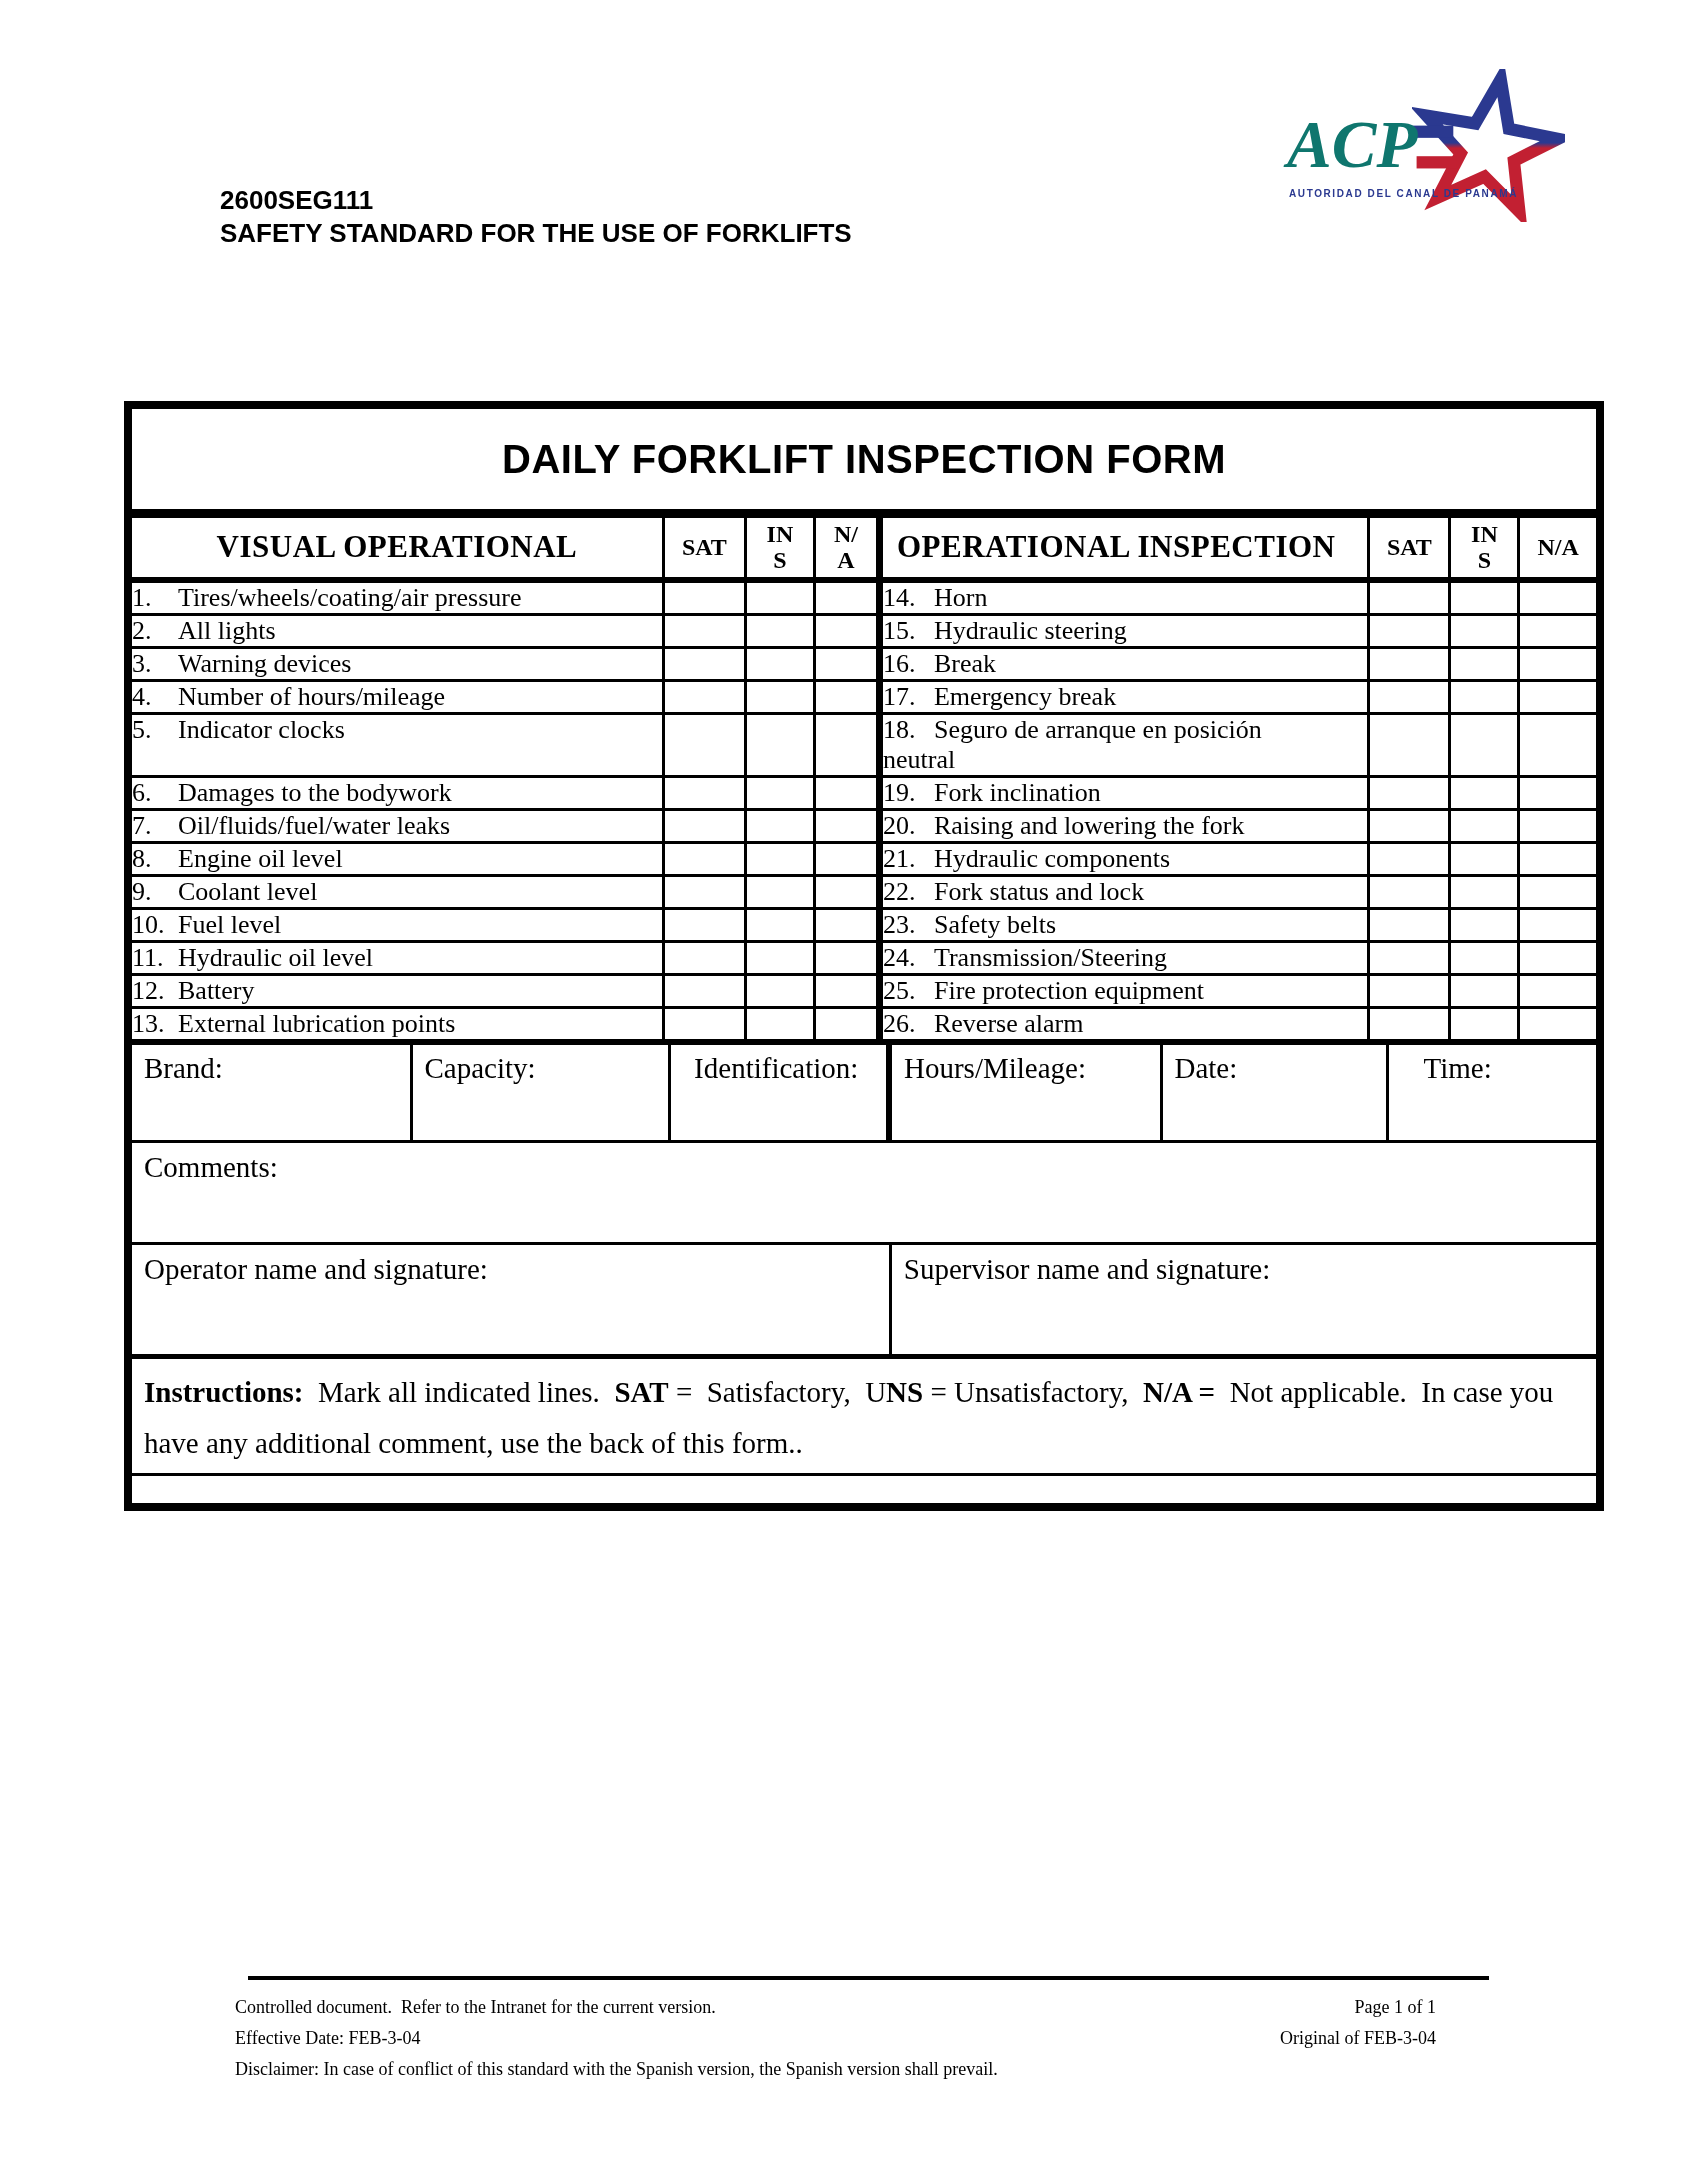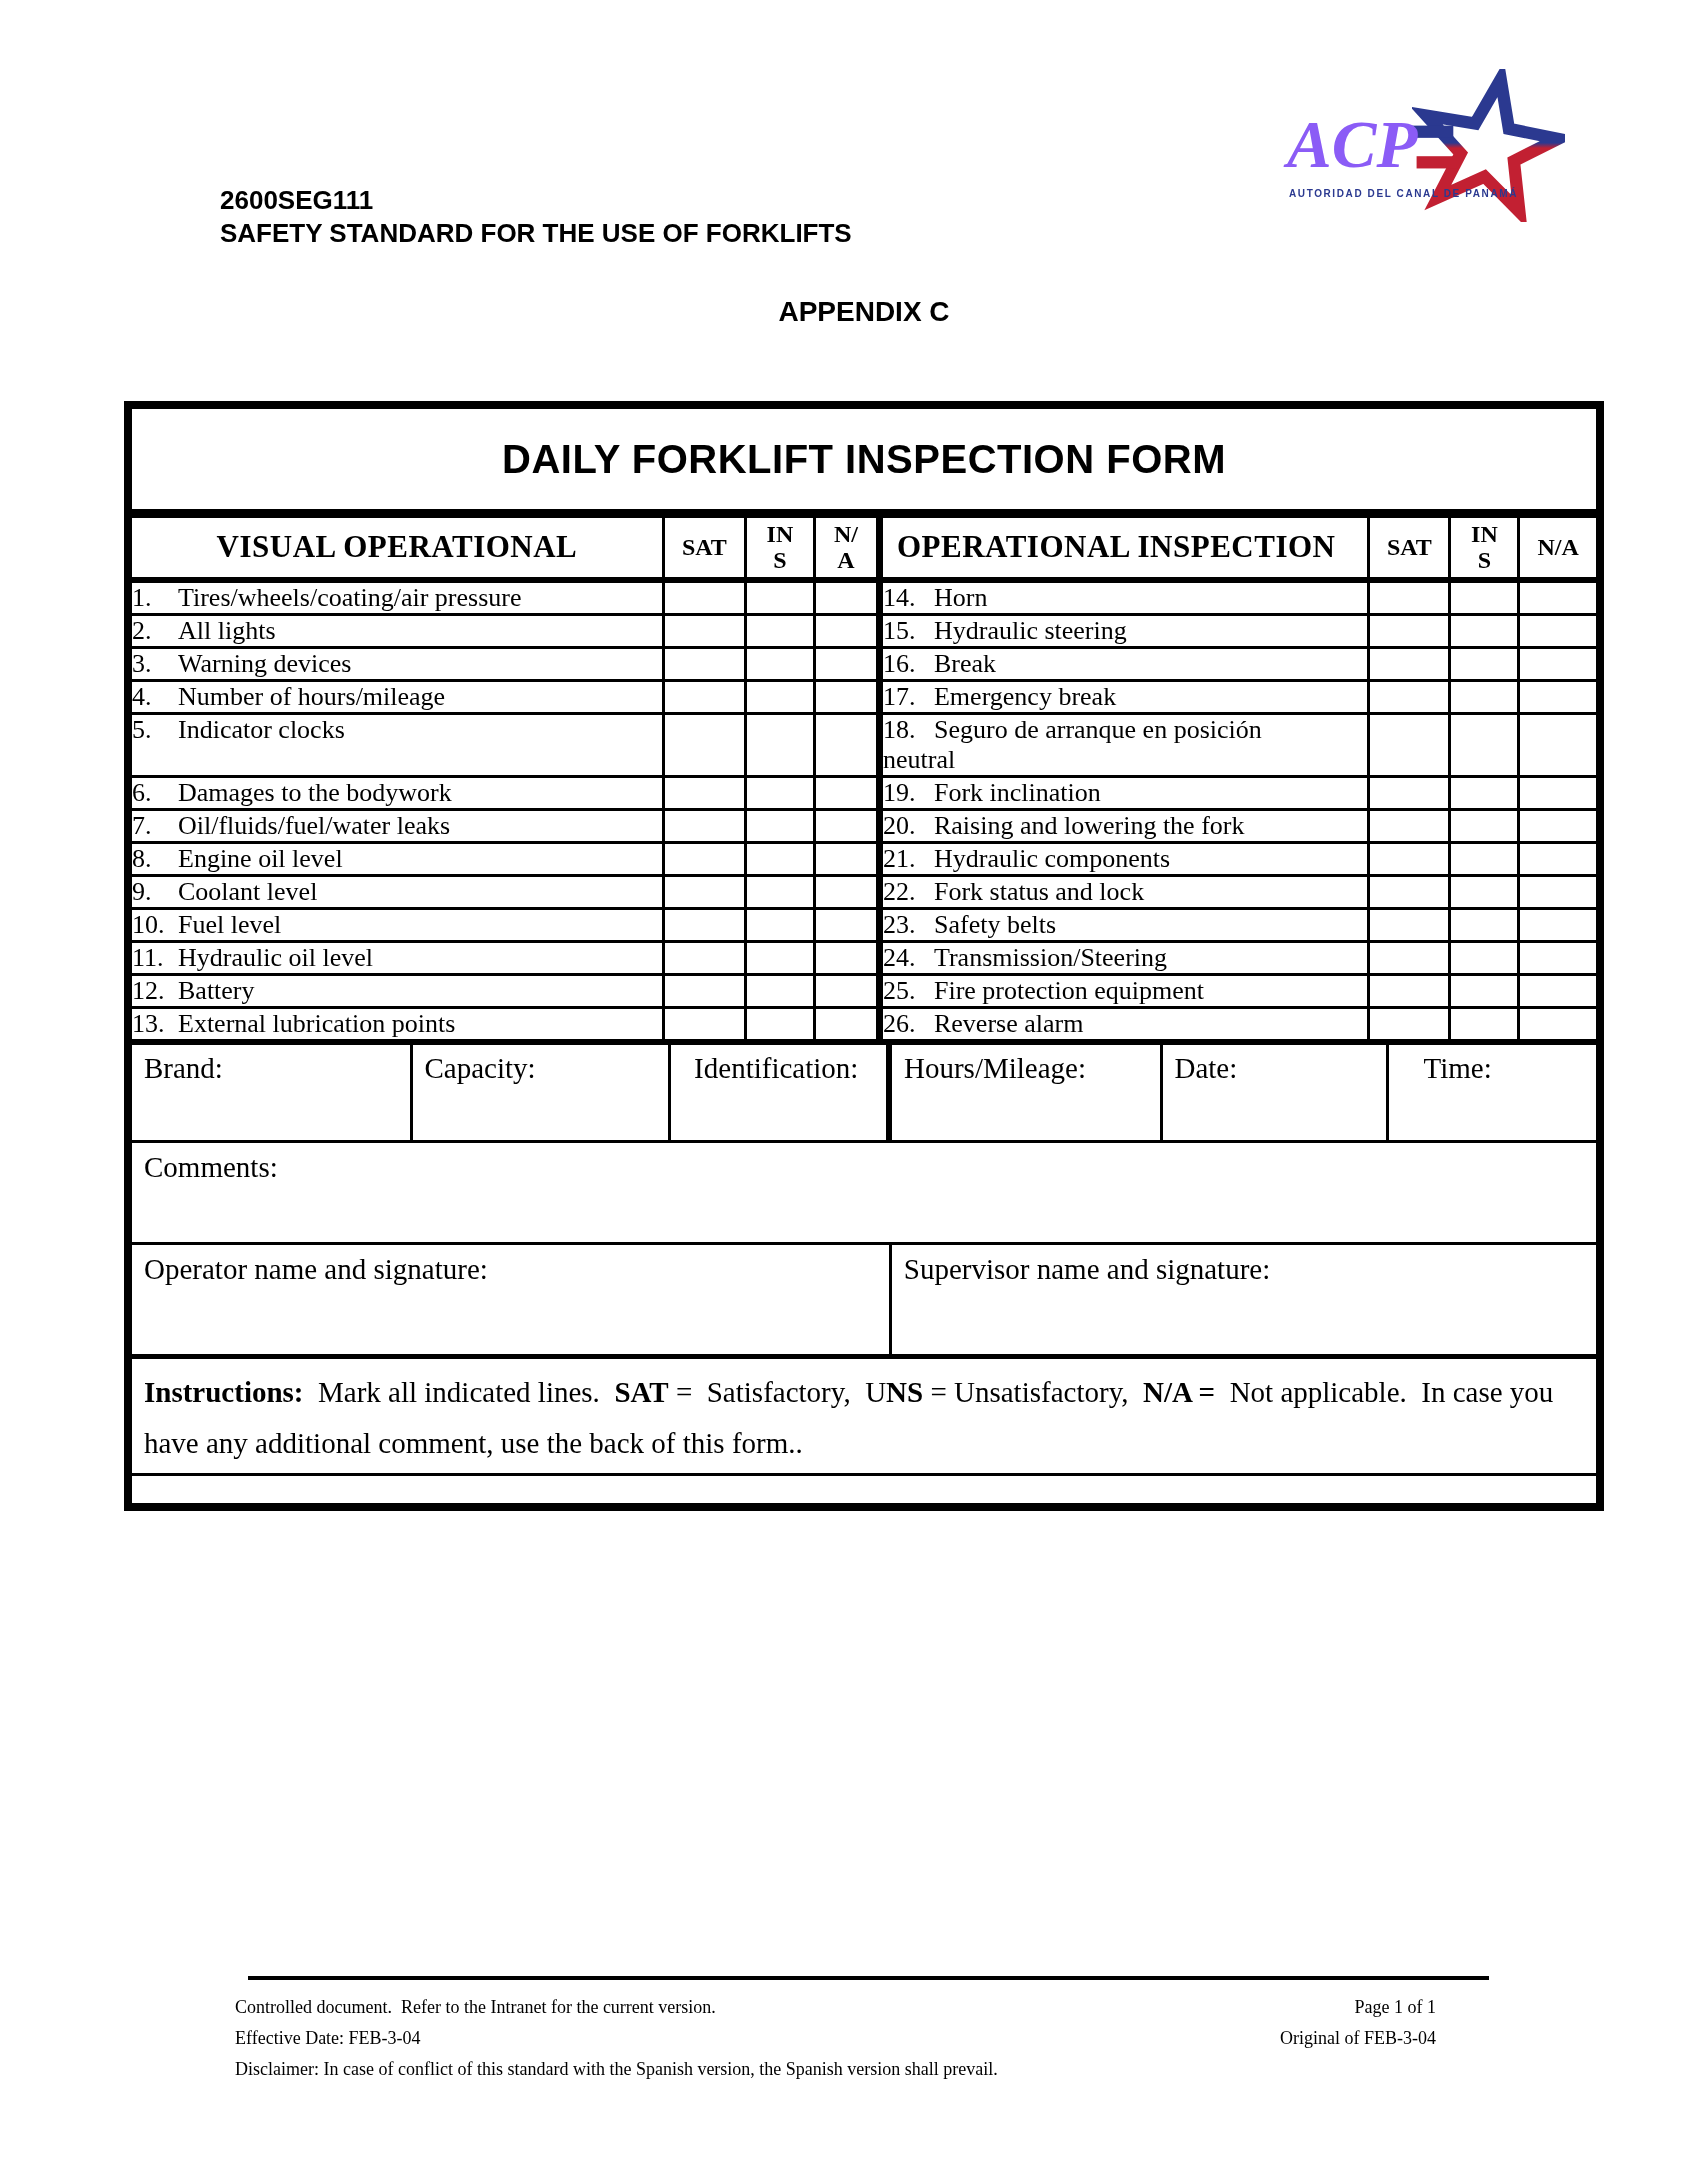--- a/index.html
+++ b/index.html
@@ -17,21 +17,21 @@
   .appendix {
     position:absolute; left:124px; top:296px; width:1480px; text-align:center;
     font-family:"Liberation Sans","DejaVu Sans",sans-serif;
     font-weight:bold; font-size:28px;
   }
   
   .logo { position:absolute; left:1287px; top:79px; width:287px; height:134px; }
   .logo-acronym {
     position:absolute; left:0; top:36px;
     font-family:"Liberation Serif","DejaVu Serif",serif;
-    font-style:italic; font-weight:bold; font-size:67px; line-height:59px; color:#8b5cf6;
+    font-style:italic; font-weight:bold; font-size:67px; line-height:59px; color:#0f766e;
   }
   .logo-sub {
     position:absolute; left:2px; top:109px; width:243px;
     font-family:"Liberation Sans","DejaVu Sans",sans-serif;
     font-weight:bold; font-size:10px; letter-spacing:1.6px; color:#2b3990; white-space:nowrap;
   }
   .logo-star { position:absolute; left:125px; top:-10px; }
   
   .form-box {
     position:absolute; left:124px; top:401px; width:1480px; height:1110px;
@@ -118,21 +118,20 @@
         </linearGradient>
       </defs>
       <path d="M58,6.7 L63.3,39.1 L95.6,45.6 L66.6,60.1 L70.2,93.3 L47.4,70.3 L16.9,84 L31.8,55.2 L9.4,30.4 L41.3,35.7 Z" fill="#ffffff" stroke="url(#starGrad)" stroke-width="8" stroke-linejoin="miter"></path>
       <rect x="0" y="37" width="27" height="8" fill="#2b3990"></rect>
       <rect x="3" y="57" width="26" height="8" fill="#c22032"></rect>
     </svg>
     <div class="logo-acronym">ACP</div>
     <div class="logo-sub">AUTORIDAD DEL CANAL DE PANAMÁ</div>
   </div>
 
-  <div class="appendix">APPENDIX C</div>
 
   <div class="form-box">
 
     <div class="form-title-row">
       <div class="form-title">DAILY FORKLIFT INSPECTION FORM</div>
     </div>
 
     <table class="items">
       <colgroup>
         <col style="width:531px">

